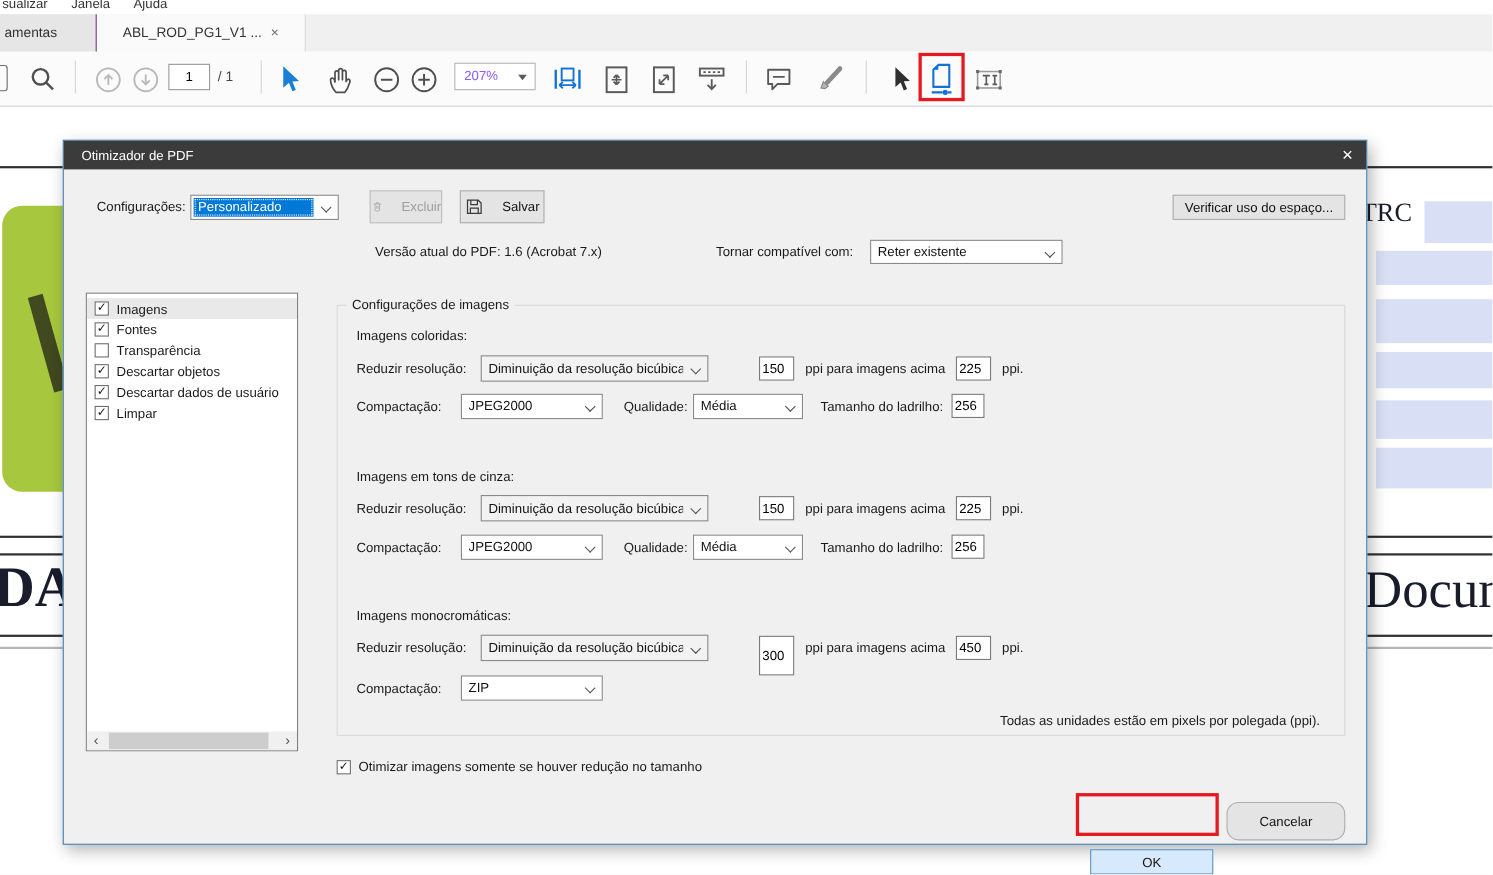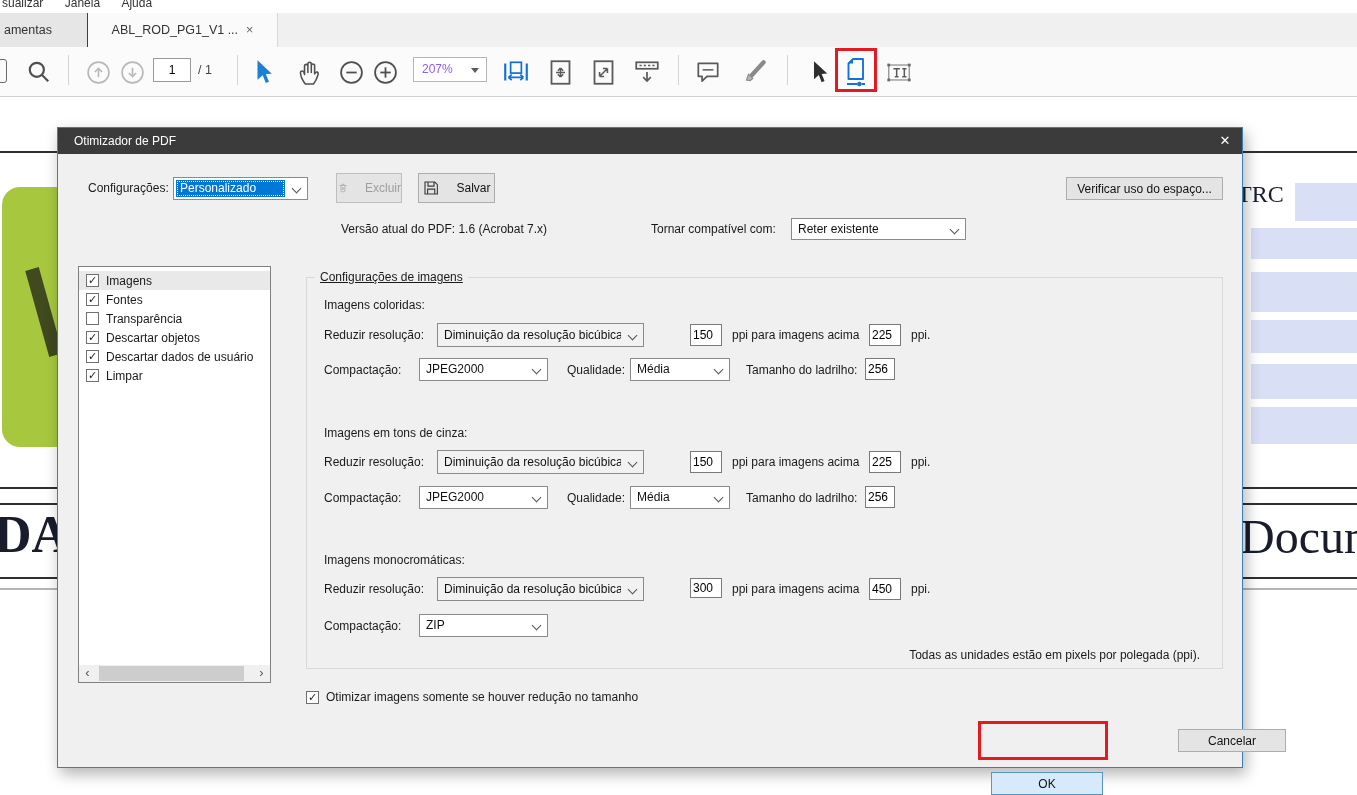--- a/index.html
+++ b/index.html
@@ -52,21 +52,21 @@
   .listbox{left:20px;top:138px;width:193px;height:417px;background:#fff;border:1px solid #808080;box-sizing:border-box;}
   .litem{position:relative;height:19px;display:flex;align-items:center;padding-left:7px;}
   .litem.selected{background:#e9e9e9;}
   .cbx{width:13px;height:13px;background:#fff;border:1px solid #707070;box-sizing:border-box;
        font-size:11px;line-height:11px;text-align:center;color:#1a1a1a;flex:none;}
   .litem .lt{margin-left:7px;white-space:nowrap;}
   .hscroll{position:absolute;left:0;bottom:0;width:100%;height:17px;background:#f0f0f0;display:flex;}
   .harrow{width:17px;height:17px;text-align:center;line-height:15px;color:#555;font-size:13px;flex:none;cursor:pointer;}
   .hthumb{position:absolute;left:20px;top:1px;width:145px;height:15px;background:#cdcdcd;cursor:pointer;}
   .group{left:248px;top:149px;width:917px;height:392px;border:1px solid #d9d9d9;box-sizing:border-box;}
-  .gtitle{position:absolute;left:8px;top:-8px;background:#f0f0f0;padding:0 5px;color:#1a1a1a;text-decoration:underline;}
+  .gtitle{position:absolute;left:8px;top:-8px;background:#f0f0f0;padding:0 5px;color:#1a1a1a;}
   .note{color:#1a1a1a;}
   .redbox{border:3px solid #e5191f;box-sizing:border-box;pointer-events:none;}
   .okbtn{background:#d7eafc;border:1px solid #5b94c4;margin-top:43px;}
   svg{display:block;}
 </style>
 </head>
 <body>
 
 <div class="screen">
 
@@ -338,21 +338,21 @@
       </div>
       <div class="abs lbl" style="left:439px;top:209px;">Tamanho do ladrilho:</div>
       <input class="abs numbox" style="left: 558px; top: 208px; width: 30px; height: 22px;" value="256">
 
       <div class="abs lbl" style="left:17px;top:271px;">Imagens monocromáticas:</div>
       <div class="abs lbl" style="left:17px;top:300px;">Reduzir resolução:</div>
       <div class="combo gray" style="left:130px;top:299px;width:207px;height:24px;">
         <span class="cv" style="line-height:23px">Diminuição da resolução bicúbica para</span>
         <span class="chev" style="top:8px"></span>
       </div>
-      <input class="abs numbox" style="left: 383px; top: 300px; width: 32px; height: 20px;" value="300">
+      <input class="abs numbox" style="left: 383px; top: 300px; width: 32px; height: 36px;" value="300">
       <div class="abs lbl" style="left:425px;top:300px;">ppi para imagens acima</div>
       <input class="abs numbox" style="left: 562px; top: 300px; width: 32px; height: 22px;" value="450">
       <div class="abs lbl" style="left:604px;top:300px;">ppi.</div>
       <div class="abs lbl" style="left:17px;top:337px;">Compactação:</div>
       <div class="combo" style="left:112px;top:336px;width:129px;height:23px;">
         <span class="cv">ZIP</span>
         <span class="chev"></span>
       </div>
 
       <div class="abs note" style="right:22px;top:370px;">Todas as unidades estão em pixels por polegada (ppi).</div>
@@ -360,18 +360,18 @@
 
     <div class="abs" style="left:248px;top:558px;display:flex;align-items:center;">
       <span class="cbx">✓</span>
       <span class="lbl" style="margin-left:7px;">Otimizar imagens somente se houver redução no tamanho</span>
     </div>
 
     <div class="abs btn okbtn" style="left:933px;top:601px;width:112px;height:23px;">
       <span>OK</span>
     </div>
     <div class="abs redbox" style="left:920px;top:593px;width:130px;height:39px;"></div>
-    <div class="abs btn" style="left:1120px;top:601px;width:108px;height:23px;">
+    <div class="abs btn" style="left:1057px;top:601px;width:108px;height:35px;border-radius:11px;">
       <span>Cancelar</span>
     </div>
   </div>
 
 </div>
 
 </body></html>

